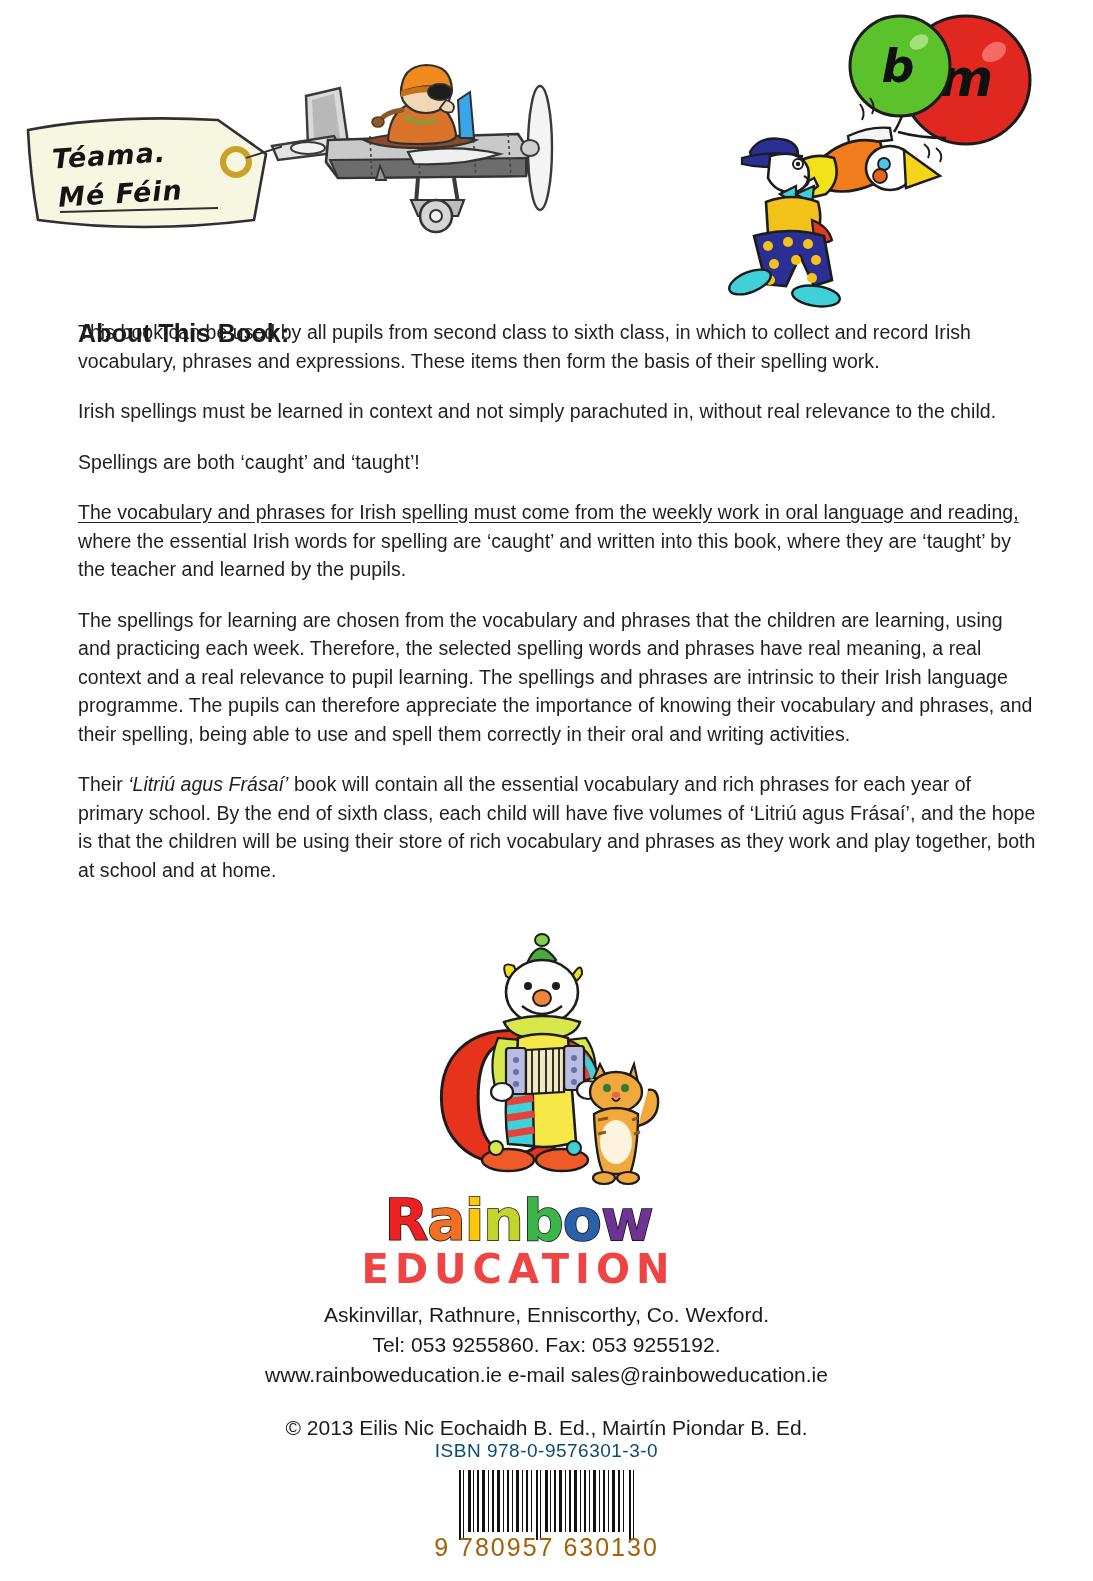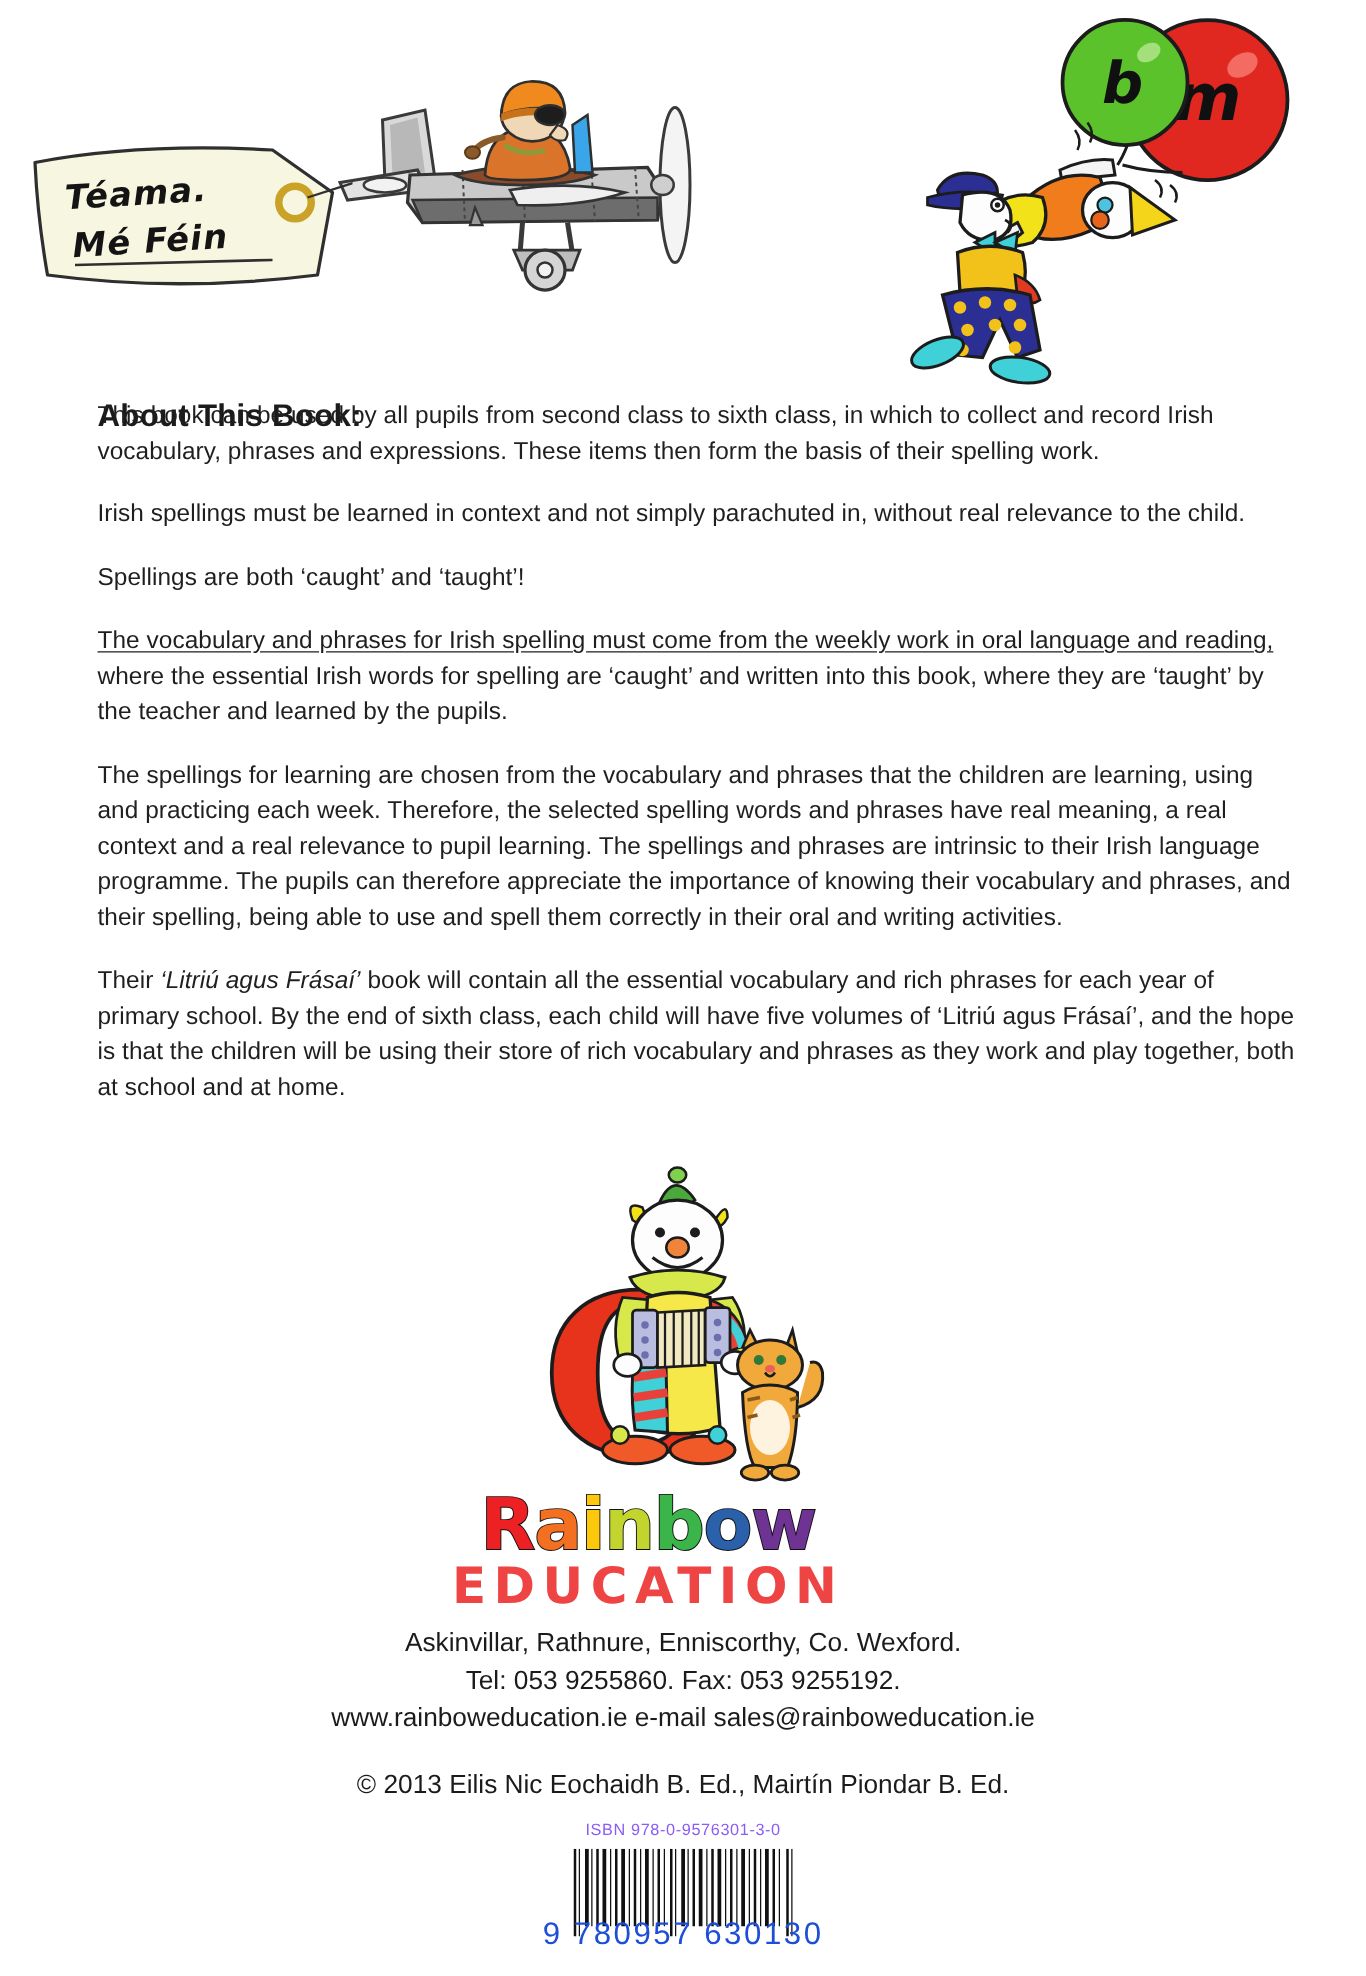--- a/index.html
+++ b/index.html
@@ -115,39 +115,38 @@
     font-size: 21px;
     line-height: 30px;
     color: #1b1b1b;
   }
   .copyright {
     margin-top: 26px;
     font-size: 21px;
     color: #1b1b1b;
   }
   .isbn {
-    margin-top: 16px;
-    font-size: 13px;
-    color: #8b5cf6;
+    font-size: 19px;
+    color: #0c4a6e;
     letter-spacing: 0.5px;
   }
   .barcode-wrap {
     margin-top: 8px;
     display: flex;
     justify-content: center;
   }
   .barcode-digits {
     position: absolute;
     left: 0;
     width: 1093px;
     top: 1533px;
     text-align: center;
     font-size: 25px;
     letter-spacing: 2px;
-    color: #1d4ed8;
+    color: #a16207;
     font-family: "Liberation Sans", sans-serif;
   }
 </style>
 </head>
 <body>
 
 <div class="page">
 
   <div class="top-art">
 

